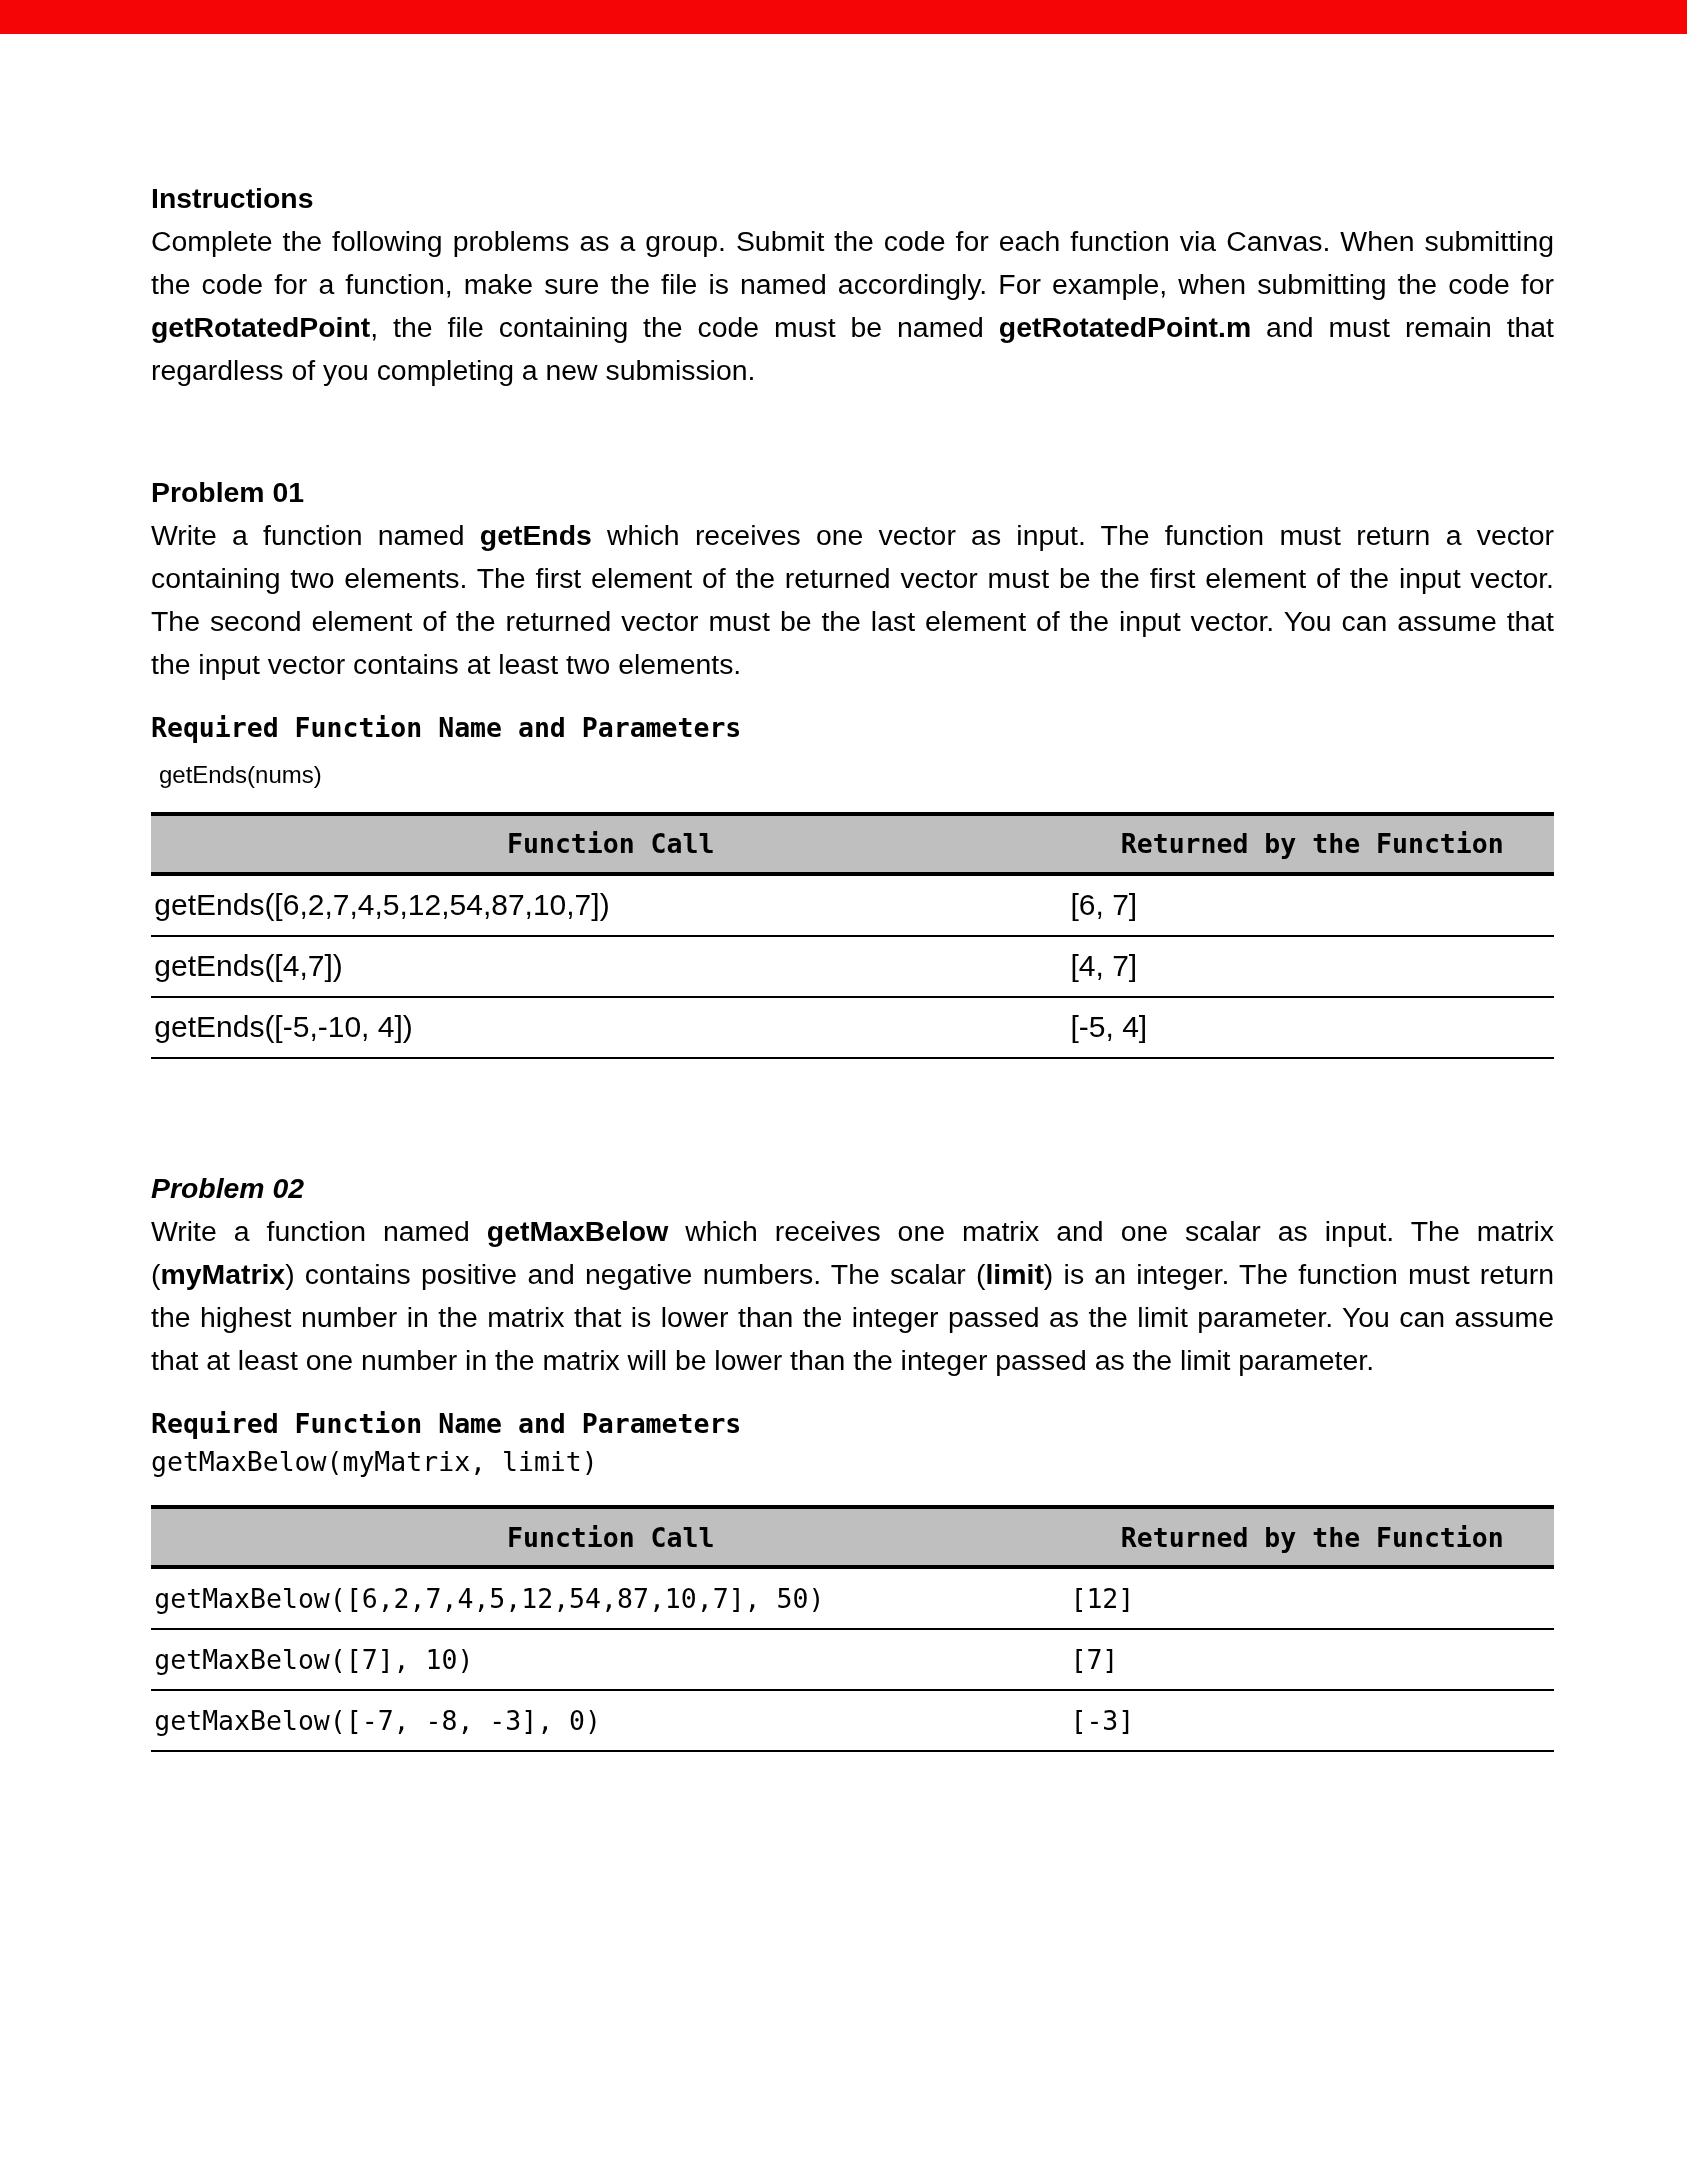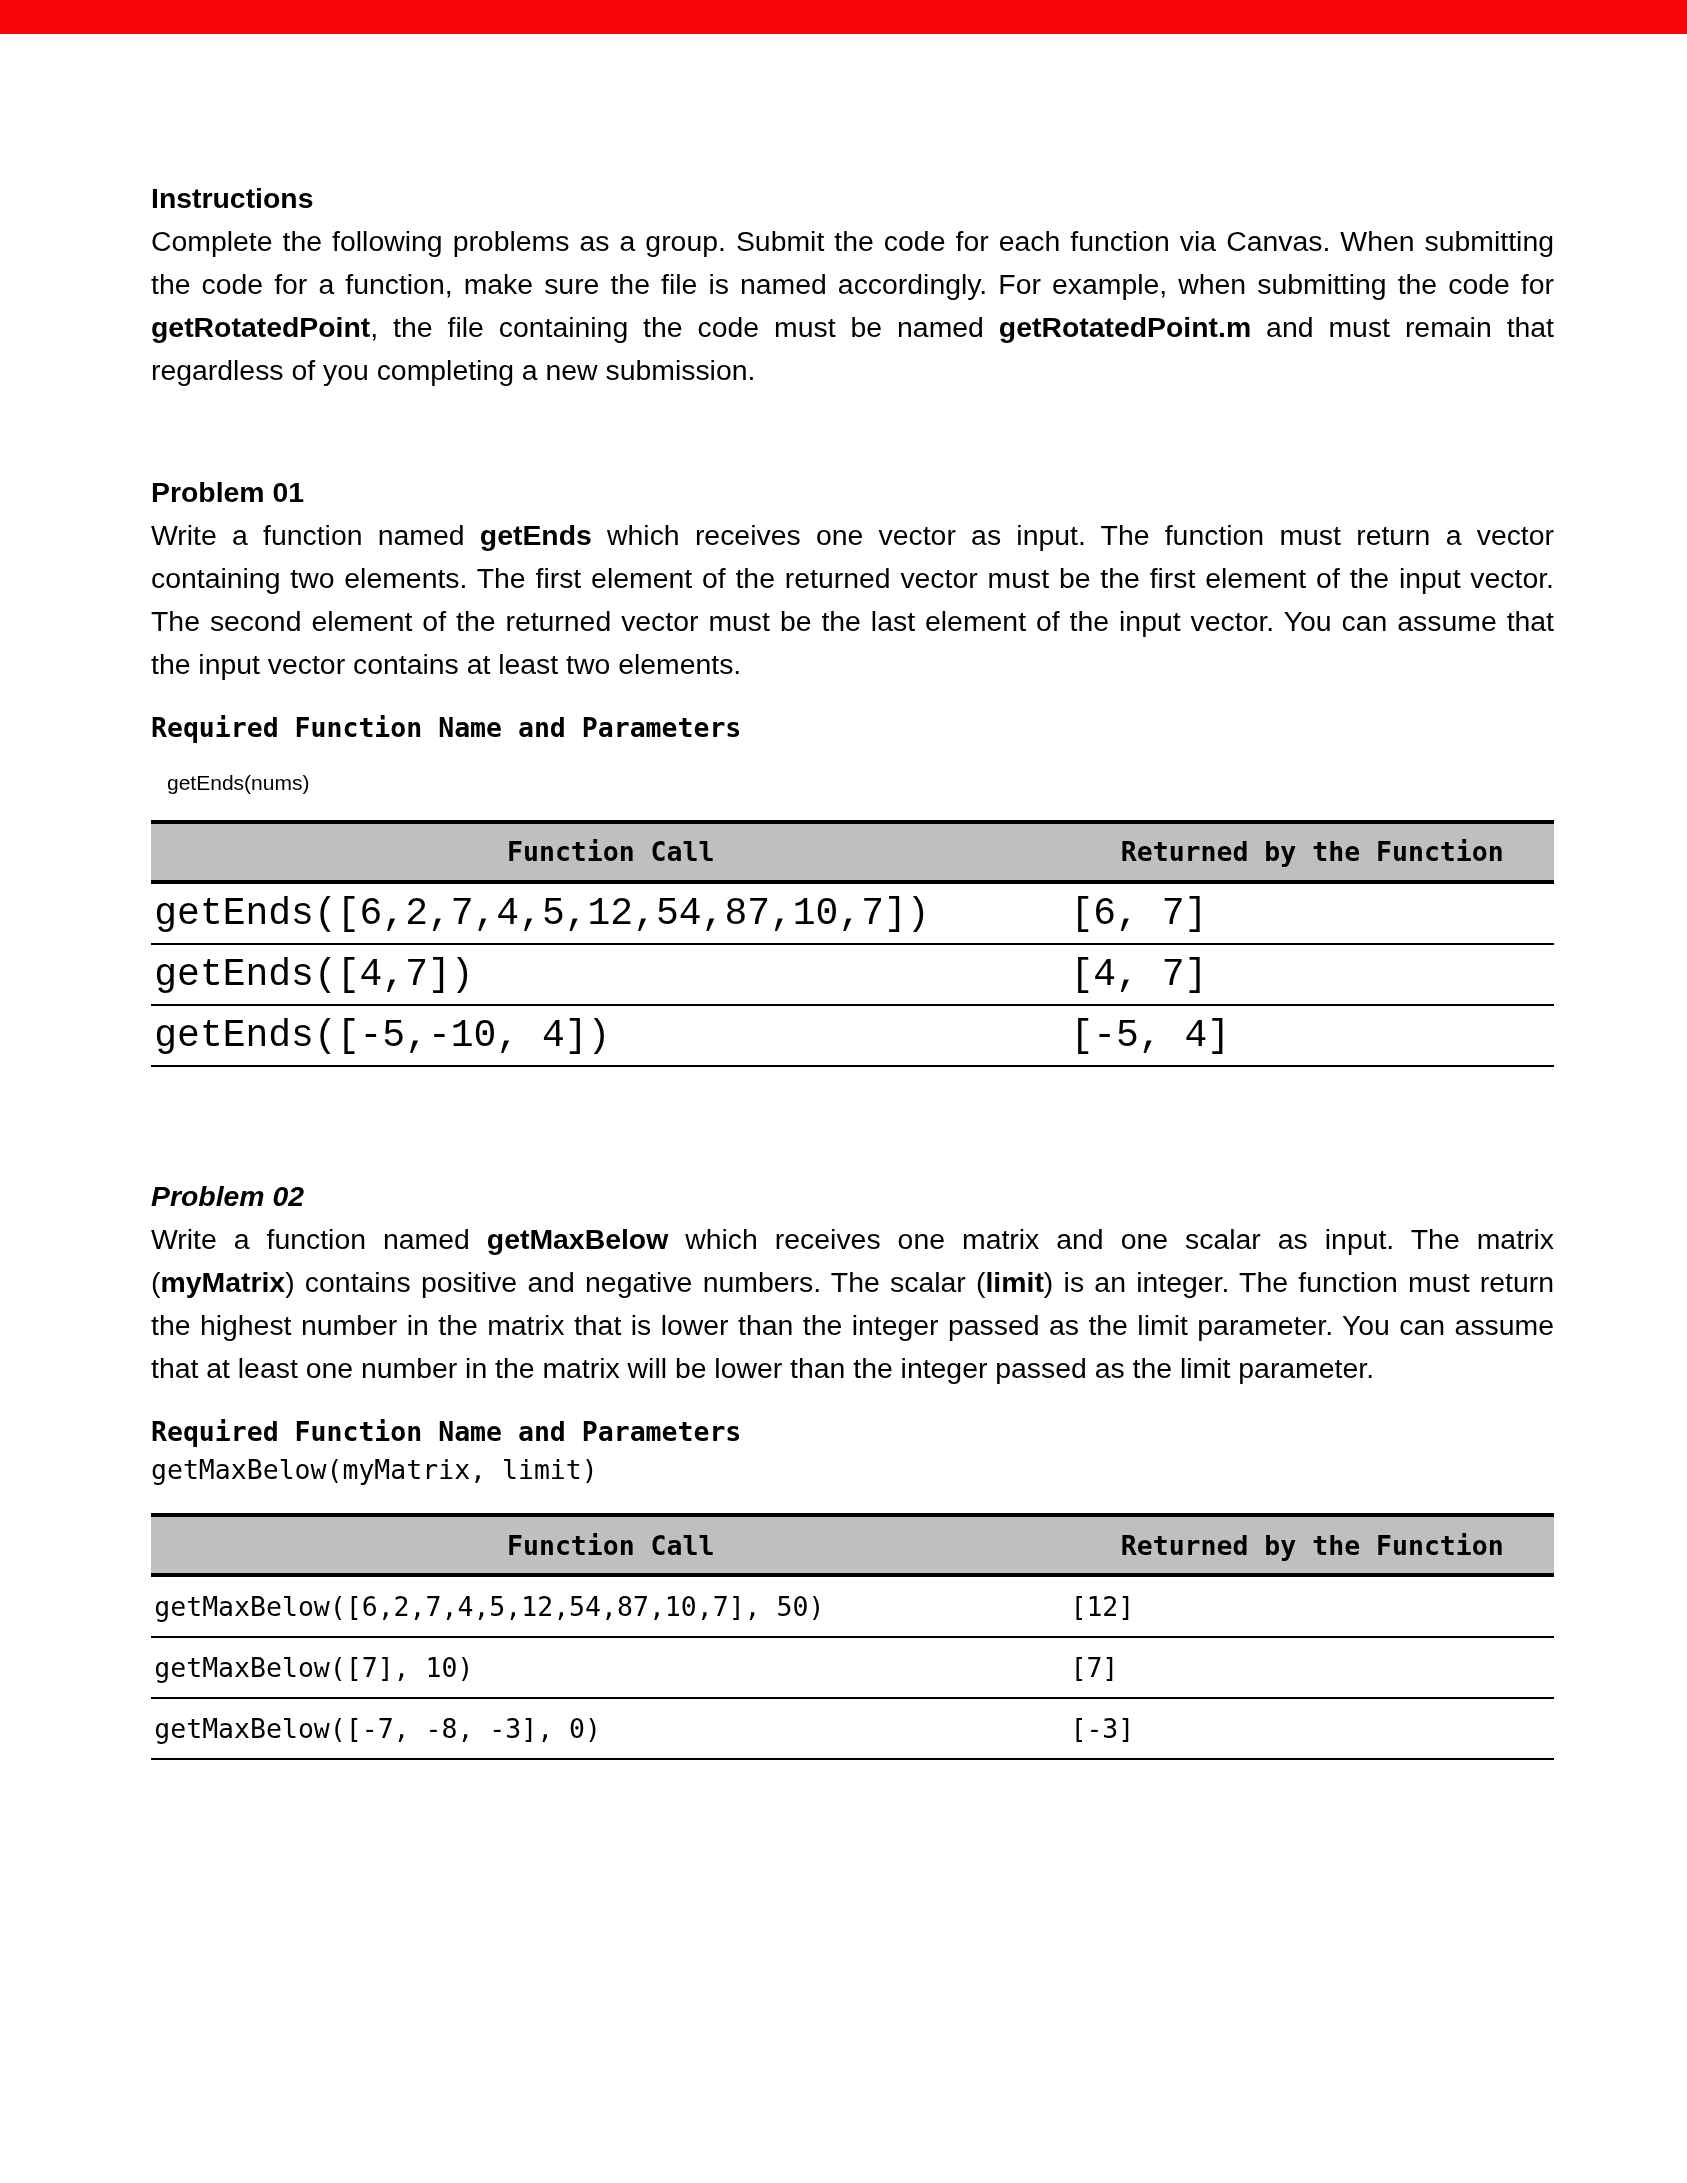--- a/index.html
+++ b/index.html
@@ -48,22 +48,22 @@
   .b { font-weight:bold; }
   .req-heading {
     margin:23px 0 0 0;
     font-family:"DejaVu Sans Mono", monospace;
     font-size:26.5px;
     line-height:38px;
     font-weight:bold;
     white-space:nowrap;
   }
   .signature-sans {
-    margin:16px;
-    font-size:21px;
+    margin:8px;
+    font-size:24px;
     line-height:40px;
     white-space:nowrap;
   }
   .signature-mono {
     margin:0;
     font-family:"DejaVu Sans Mono", monospace;
     font-size:26.5px;
     line-height:38px;
     white-space:nowrap;
   }
@@ -89,22 +89,22 @@
   table.examples th.col-ret  { width:34.7%; }
   table.examples td {
     height:59px;
     border-bottom:2px solid #000;
     vertical-align:middle;
     padding:0 0 0 3.3px;
     white-space:nowrap;
   }
   table.examples tbody tr:last-child td { border-bottom:2.6px solid #000; }
   table.examples.first td {
-    font-family:Liberation Mono, monospace;
-    font-size:38px;
+    font-family:Liberation Sans, sans-serif;
+    font-size:30px;
   }
   table.examples.second td {
     font-family:"DejaVu Sans Mono", monospace;
     font-size:26.5px;
   }
 </style>
 </head>
 <body>
 
 <div class="topbar"></div>

